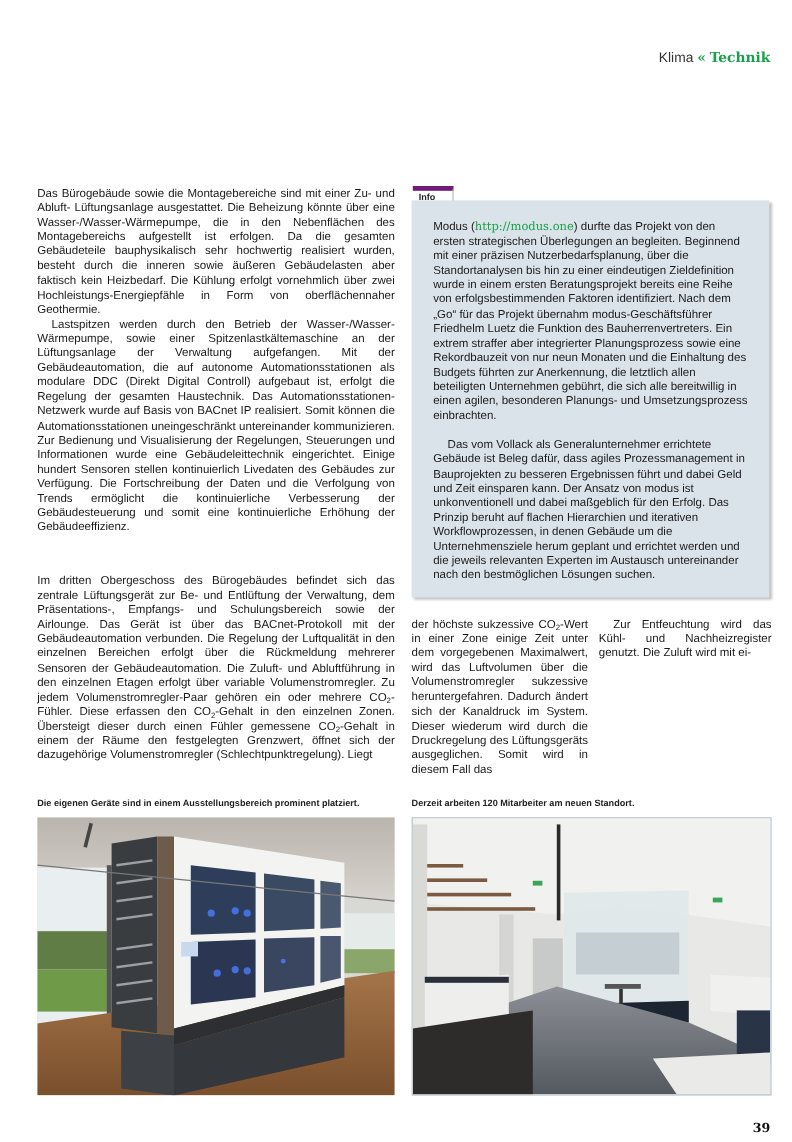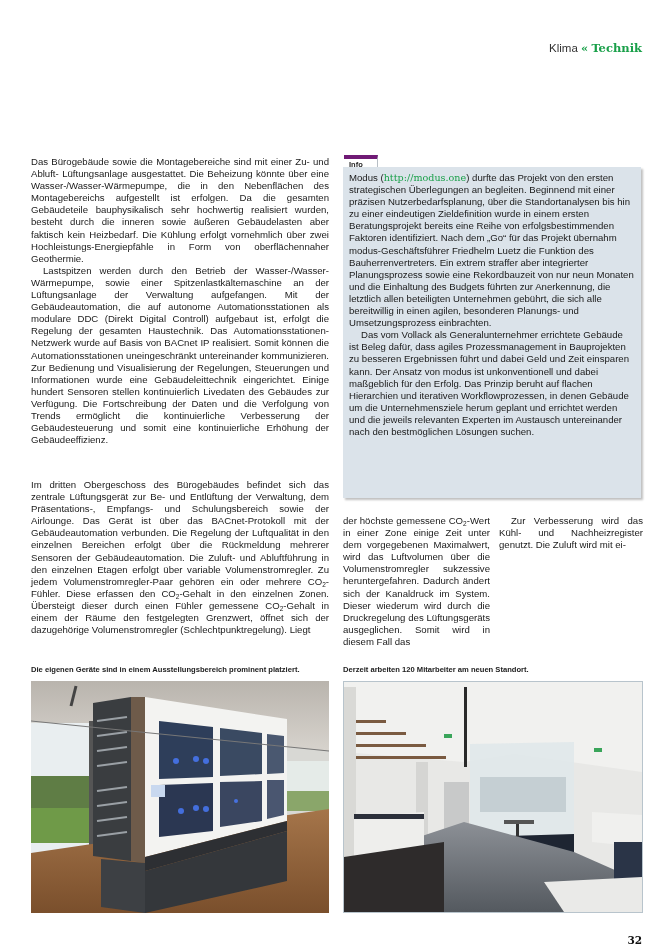--- a/index.html
+++ b/index.html
@@ -14,21 +14,21 @@
   .h { font-family:"DejaVu Serif", serif; font-weight:bold; font-size:10.2px; line-height:12.5px; color:#111; margin:0; }
   .left-top { left:31px; top:156px; width:298px; }
   .left-bot { left:31px; top:479px; width:298px; }
   .info-tab { position:absolute; left:344px; top:155px; width:28px; height:12px; background:#fff;
               border-top:4px solid #701a75; border-right:1px solid #b7bec5;
               font-size:7.5px; font-weight:bold; line-height:12px; padding-left:5px; color:#222; }
   .info-box { position:absolute; left:343px; top:167px; width:298px; height:331px; background:#dbe3ea;
               box-shadow:2px 2px 2px rgba(0,0,0,0.25); }
   .info-inner { position:absolute; left:6px; top:5px; width:286px; font-size:9.6px; line-height:12.1px; }
   .info-inner .ititle { font-family:"DejaVu Serif", serif; font-weight:bold; color:#1aa04a; font-size:10.5px; line-height:13px; margin:0 0 1px 0; }
-  .info-inner p { margin:0; }
+  .info-inner p { margin:12px; }
   .info-inner p.indent { text-indent:12px; }
   .link { color:#1aa04a; font-family:"DejaVu Serif", serif; }
   .mid-col { left:343px; top:515px; width:147px; }
   .right-col { left:499px; top:515px; width:144px; }
   .caption { position:absolute; font-size:7.6px; font-weight:bold; color:#222; }
   .cap-left { left:31px; top:665px; }
   .cap-right { left:343px; top:665px; }
   .photo { position:absolute; overflow:hidden; }
   .photo-left { left:31px; top:681px; width:298px; height:232px; }
   .photo-right { left:343px; top:681px; width:300px; height:232px; border:1px solid #b8c4cc; box-sizing:border-box; }
@@ -56,25 +56,25 @@
 
 <div class="info-tab">Info</div>
 <div class="info-box">
   <div class="info-inner">
     <p><span>Modus (</span><span class="link">http://modus.one</span><span>) durfte das Projekt von den ersten strategischen Überlegungen an  begleiten. Beginnend mit einer präzisen Nutzerbedarfsplanung, über die Standortanalysen bis hin zu einer eindeutigen Zieldefinition wurde in einem ersten Beratungsprojekt bereits eine Reihe von erfolgsbestimmenden Faktoren identifiziert. Nach dem „Go“ für das Projekt übernahm modus-Geschäftsführer Friedhelm Luetz die Funktion des Bauherrenvertreters. Ein extrem straffer aber integrierter Planungsprozess sowie eine Rekordbauzeit von nur neun Monaten und die Einhaltung des Budgets führten zur Anerkennung, die letztlich allen beteiligten Unternehmen gebührt, die sich alle bereitwillig in einen agilen, besonderen Planungs- und Umsetzungsprozess einbrachten.</span></p>
     <p class="indent">Das vom Vollack als Generalunternehmer errichtete Gebäude ist Beleg dafür, dass agiles Prozessmanagement in Bauprojekten zu besseren Ergebnissen führt und dabei Geld und Zeit einsparen kann. Der Ansatz von modus ist unkonventionell und dabei maßgeblich für den Erfolg. Das Prinzip beruht auf flachen Hierarchien und iterativen Workflowprozessen, in denen Gebäude um die Unternehmensziele herum geplant und errichtet werden und die jeweils relevanten Experten im Austausch untereinander nach den bestmöglichen Lösungen suchen.</p>
   </div>
 </div>
 
 <div class="col mid-col">
-  <p><span>der höchste gemessene CO</span><sub>2</sub><span>-Wert in einer Zone einige Zeit unter dem vorgegebenen Maximalwert, wird das Luftvolumen über die Volumenstromregler sukzessive heruntergefahren. Dadurch ändert sich der Kanaldruck im System. Dieser wiederum wird durch die Druckregelung des Lüftungsgeräts ausgeglichen. Somit wird in diesem Fall das</span></p>
+  <p><span>der höchste sukzessive CO</span><sub>2</sub><span>-Wert in einer Zone einige Zeit unter dem vorgegebenen Maximalwert, wird das Luftvolumen über die Volumenstromregler sukzessive heruntergefahren. Dadurch ändert sich der Kanaldruck im System. Dieser wiederum wird durch die Druckregelung des Lüftungsgeräts ausgeglichen. Somit wird in diesem Fall das</span></p>
 </div>
 
 <div class="col right-col">
-  <p class="indent">Zur Verbesserung wird das Kühl- und Nachheizregister genutzt. Die Zuluft wird mit ei-</p>
+  <p class="indent">Zur Entfeuchtung wird das Kühl- und Nachheizregister genutzt. Die Zuluft wird mit ei-</p>
 </div>
 
 <div class="caption cap-left">Die eigenen Geräte sind in einem Ausstellungsbereich prominent platziert.</div>
 <div class="caption cap-right">Derzeit arbeiten 120 Mitarbeiter am neuen Standort.</div>
 
 <div class="photo photo-left">
   <svg width="298" height="232" viewBox="0 0 298 232">
     <defs>
       <linearGradient id="floorL" x1="0" y1="0" x2="0" y2="1">
         <stop offset="0" stop-color="#a5754a"></stop>
@@ -162,13 +162,13 @@
     <polygon points="10,135 80,130 80,175 10,185" fill="#eeeeec"></polygon>
     <rect x="10" y="132" width="70" height="5" fill="#2b2f3a"></rect>
     <polygon points="0,175 100,160 100,230 0,230" fill="#2e2b2b"></polygon>
     <polygon points="248,130 298,133 298,165 248,160" fill="#f0f0ee"></polygon>
     <rect x="270" y="160" width="28" height="45" fill="#2a3447"></rect>
     <polygon points="200,200 298,195 298,230 220,230" fill="#eaeae8"></polygon>
   </svg>
 </div>
 
 <div class="footer-url">www.tab.de</div>
-<div class="footer-page">32</div>
+<div class="footer-page">39</div>
 
 </body></html>

